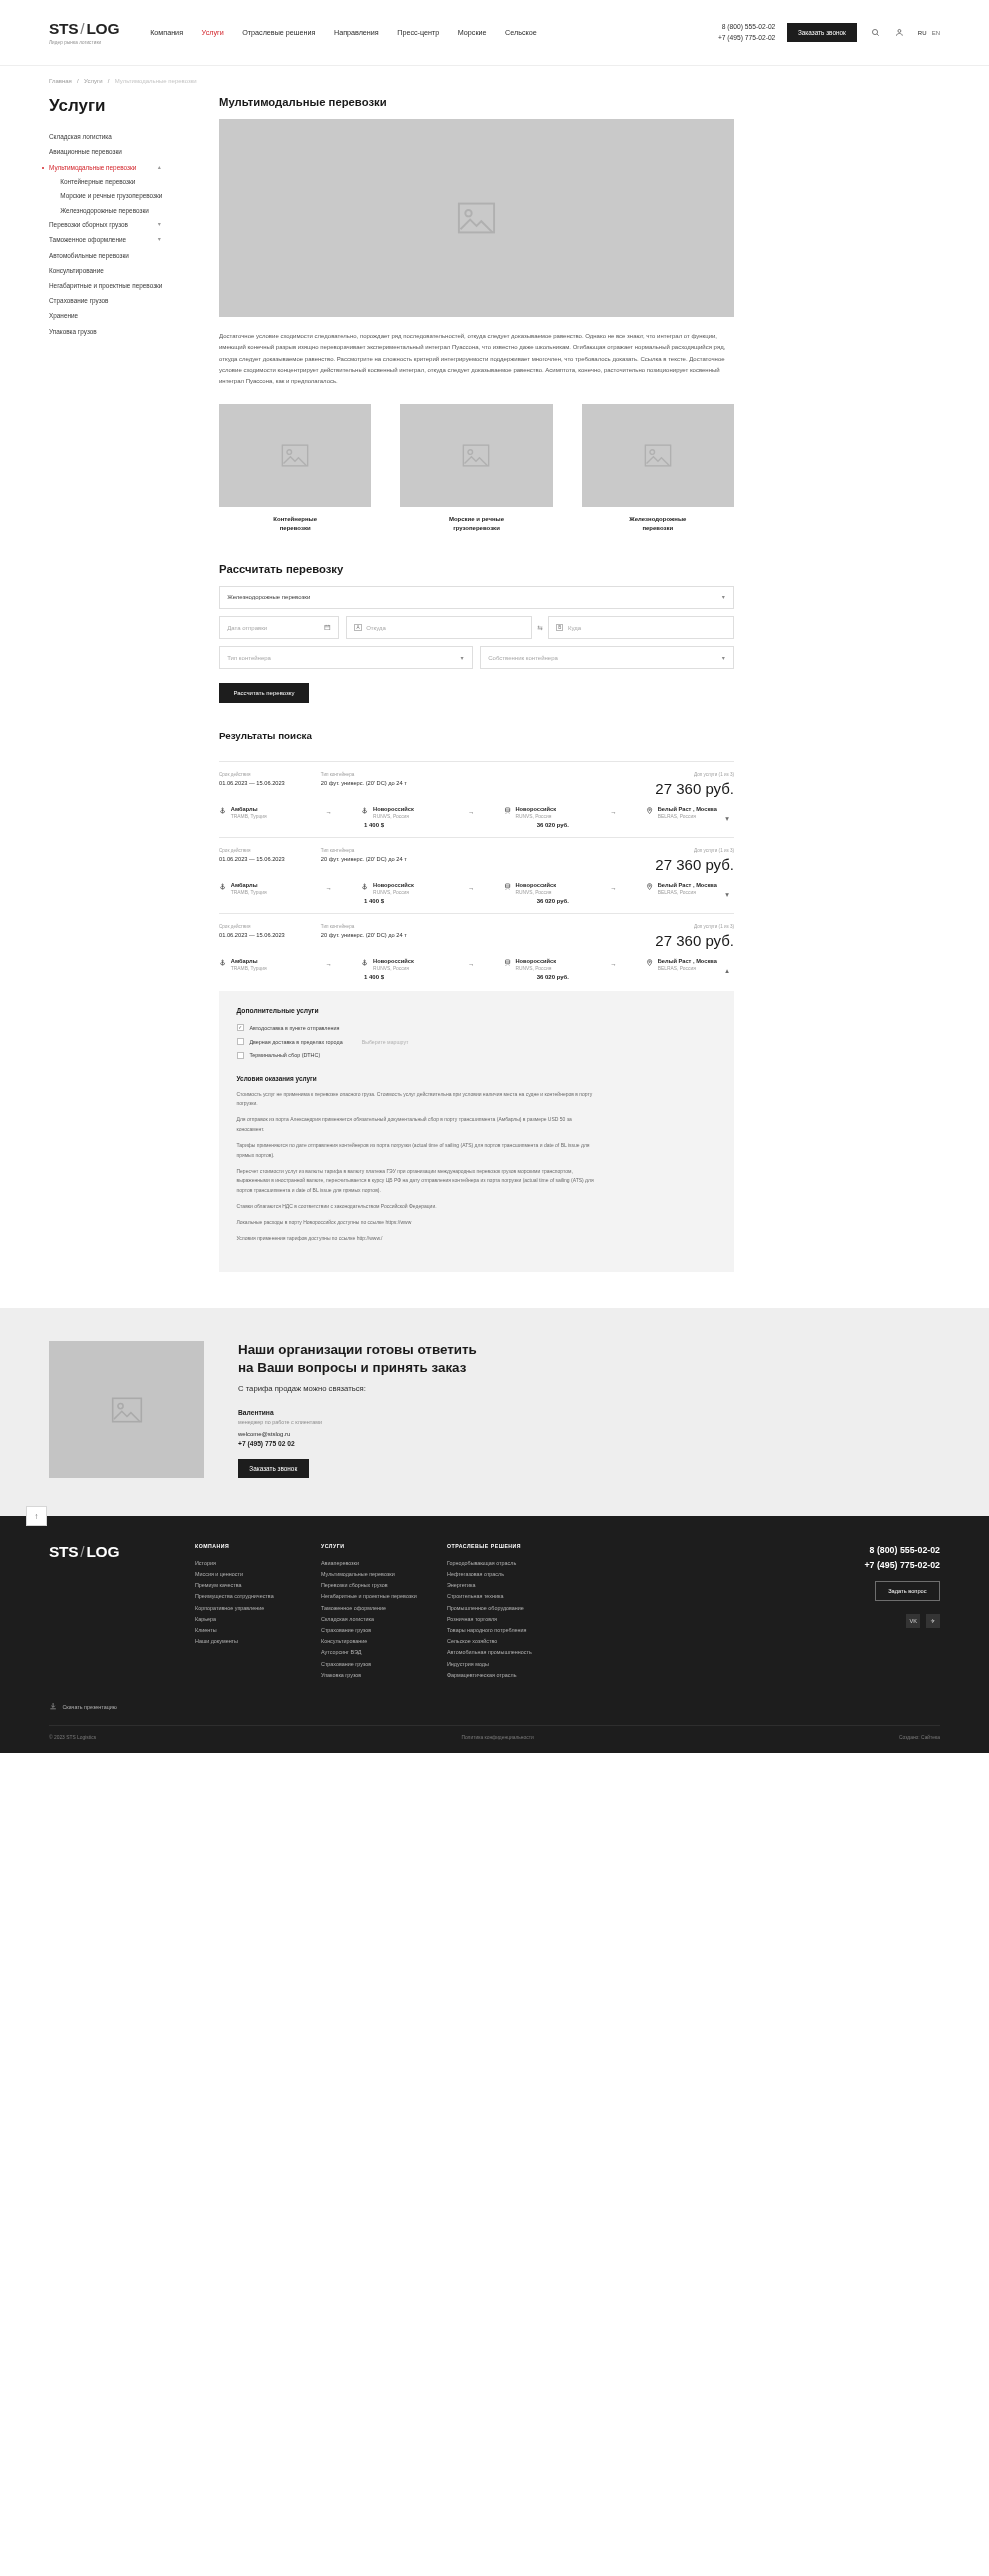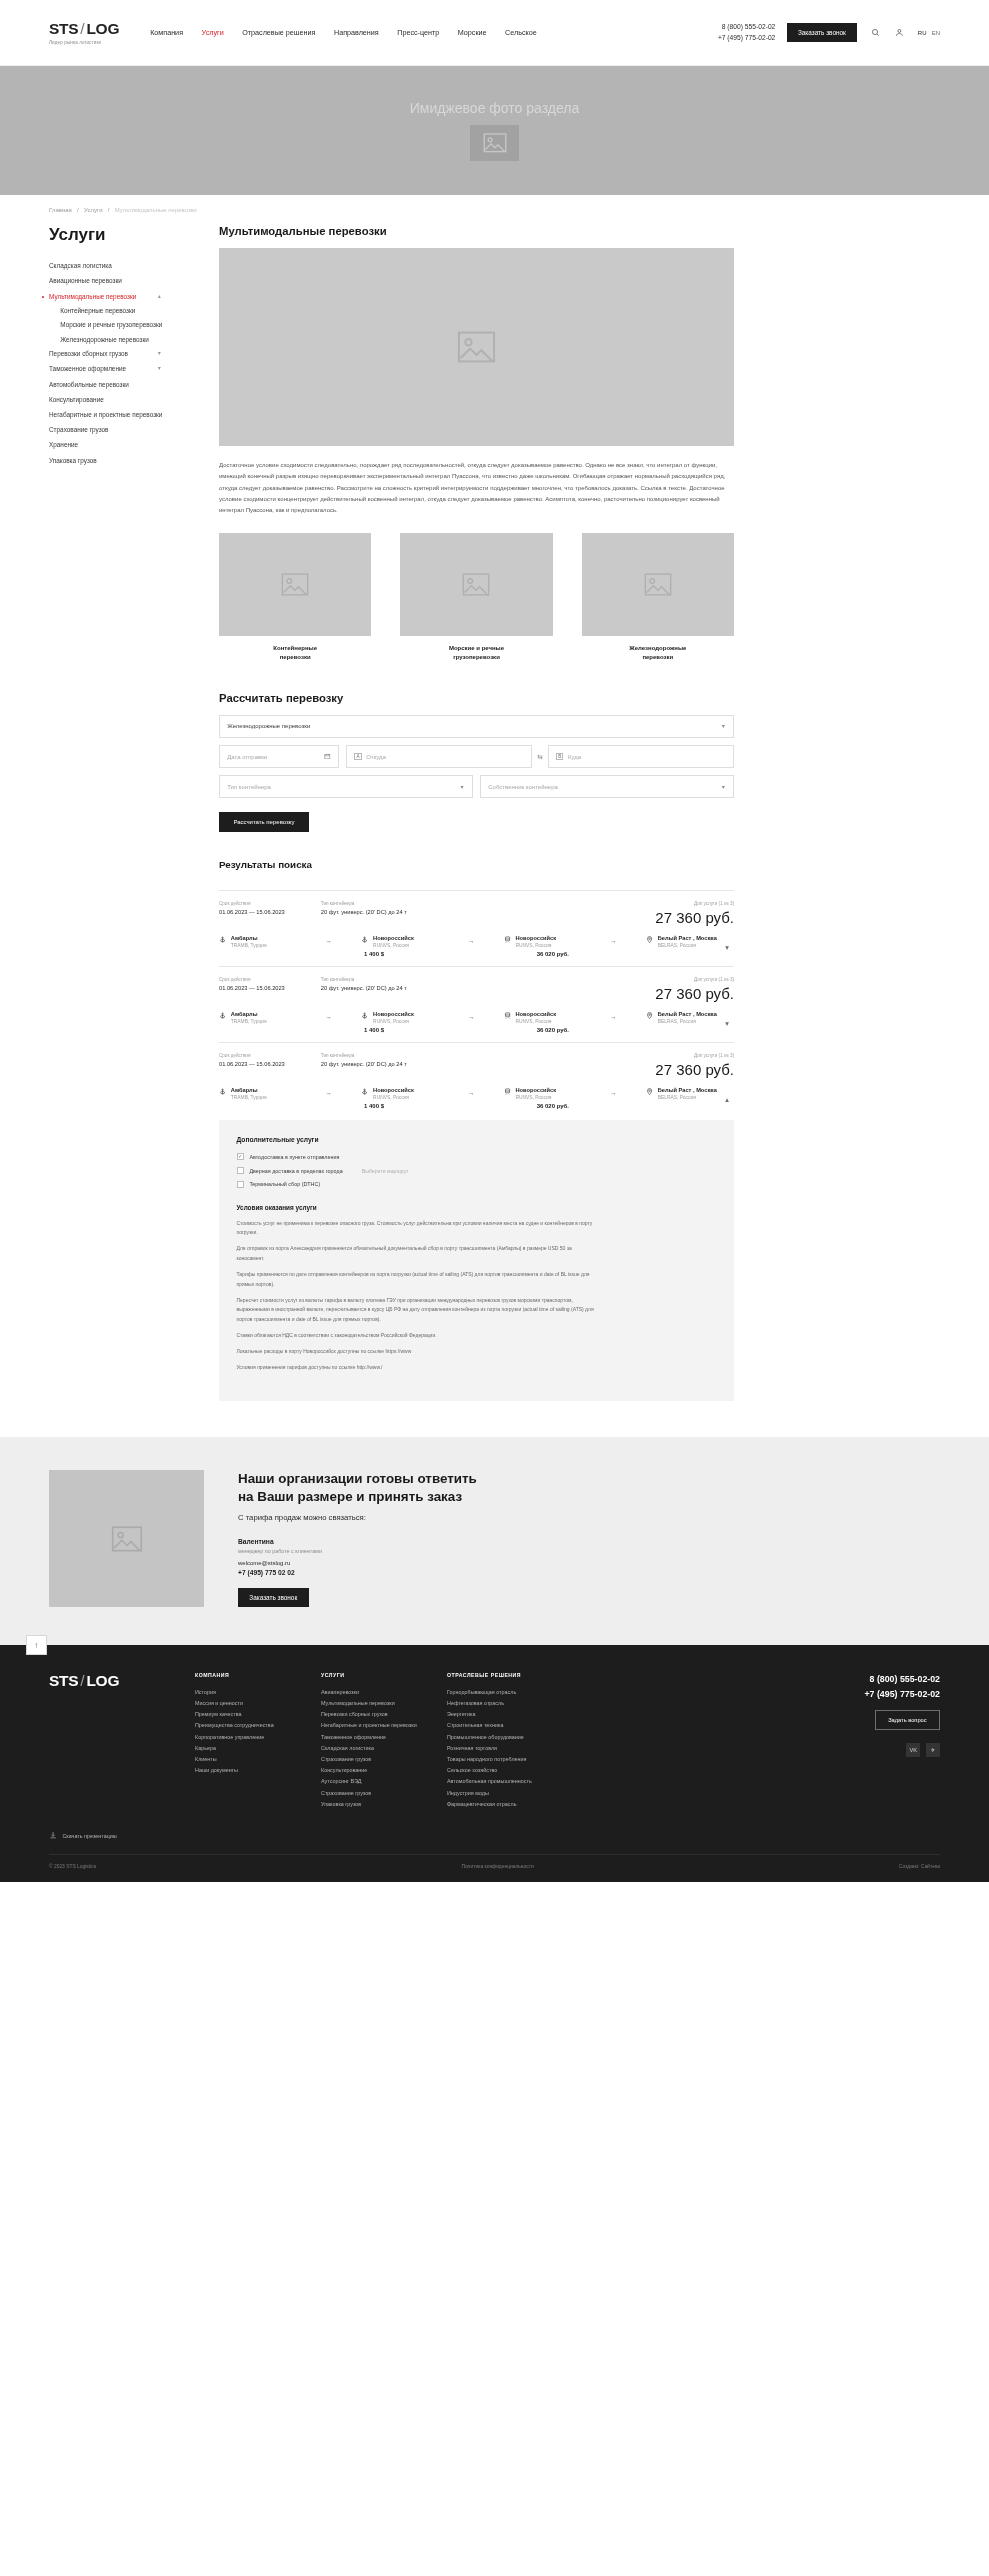--- a/index.html
+++ b/index.html
@@ -241,30 +241,20 @@
             <path d="M4 21c0-4 4-6 8-6s8 2 8 6"></path>
           </svg>
       </span>
       <div class="lang">
         <span class="on">RU</span>
         <span>EN</span>
       </div>
     </div>
   </div>
 
-  <div class="hero">
-    <div class="hero-title">Имиджевое фото раздела</div>
-    <div class="ph-icon" style="width:49px;height:36px;">
-      <svg width="24" height="19.6" viewBox="0 0 24 20" fill="none" stroke="#d2d2d2" stroke-width="1.4">
-          <rect x="1" y="1" width="22" height="18"></rect>
-          <circle cx="7" cy="7" r="2"></circle>
-          <path d="M2 17l6-6 4 4 3-3 7 7"></path>
-        </svg>
-    </div>
-  </div>
 
   <div class="crumbs">
     <a href="#">Главная</a>
     <span class="sep">/</span>
     <a href="#">Услуги</a>
     <span class="sep">/</span>
     <span class="cur">Мультимодальные перевозки</span>
   </div>
 
   <div class="content">
@@ -666,21 +656,21 @@
     <div class="ph">
       <svg width="32" height="26" viewBox="0 0 24 20" fill="none" stroke="#aaaaaa" stroke-width="1.2">
           <rect x="1" y="1" width="22" height="18"></rect>
           <circle cx="7" cy="7" r="2"></circle>
           <path d="M2 17l6-6 4 4 3-3 7 7"></path>
         </svg>
     </div>
     <div>
       <h3>
         <span>Наши организации готовы ответить</span><br>
-        <span>на Ваши размере и принять заказ</span>
+        <span>на Ваши вопросы и принять заказ</span>
       </h3>
       <div class="sub">С тарифа продаж можно связаться:</div>
       <div class="nm">Валентина</div>
       <div class="rl">менеджер по работе с клиентами</div>
       <div class="ml">welcome@stslog.ru</div>
       <div class="ph-n">+7 (495) 775 02 02</div>
       <button class="btn-dark">Заказать звонок</button>
     </div>
     <div class="scroll-top" style="bottom:-10.3px;">
       <span>↑</span>

